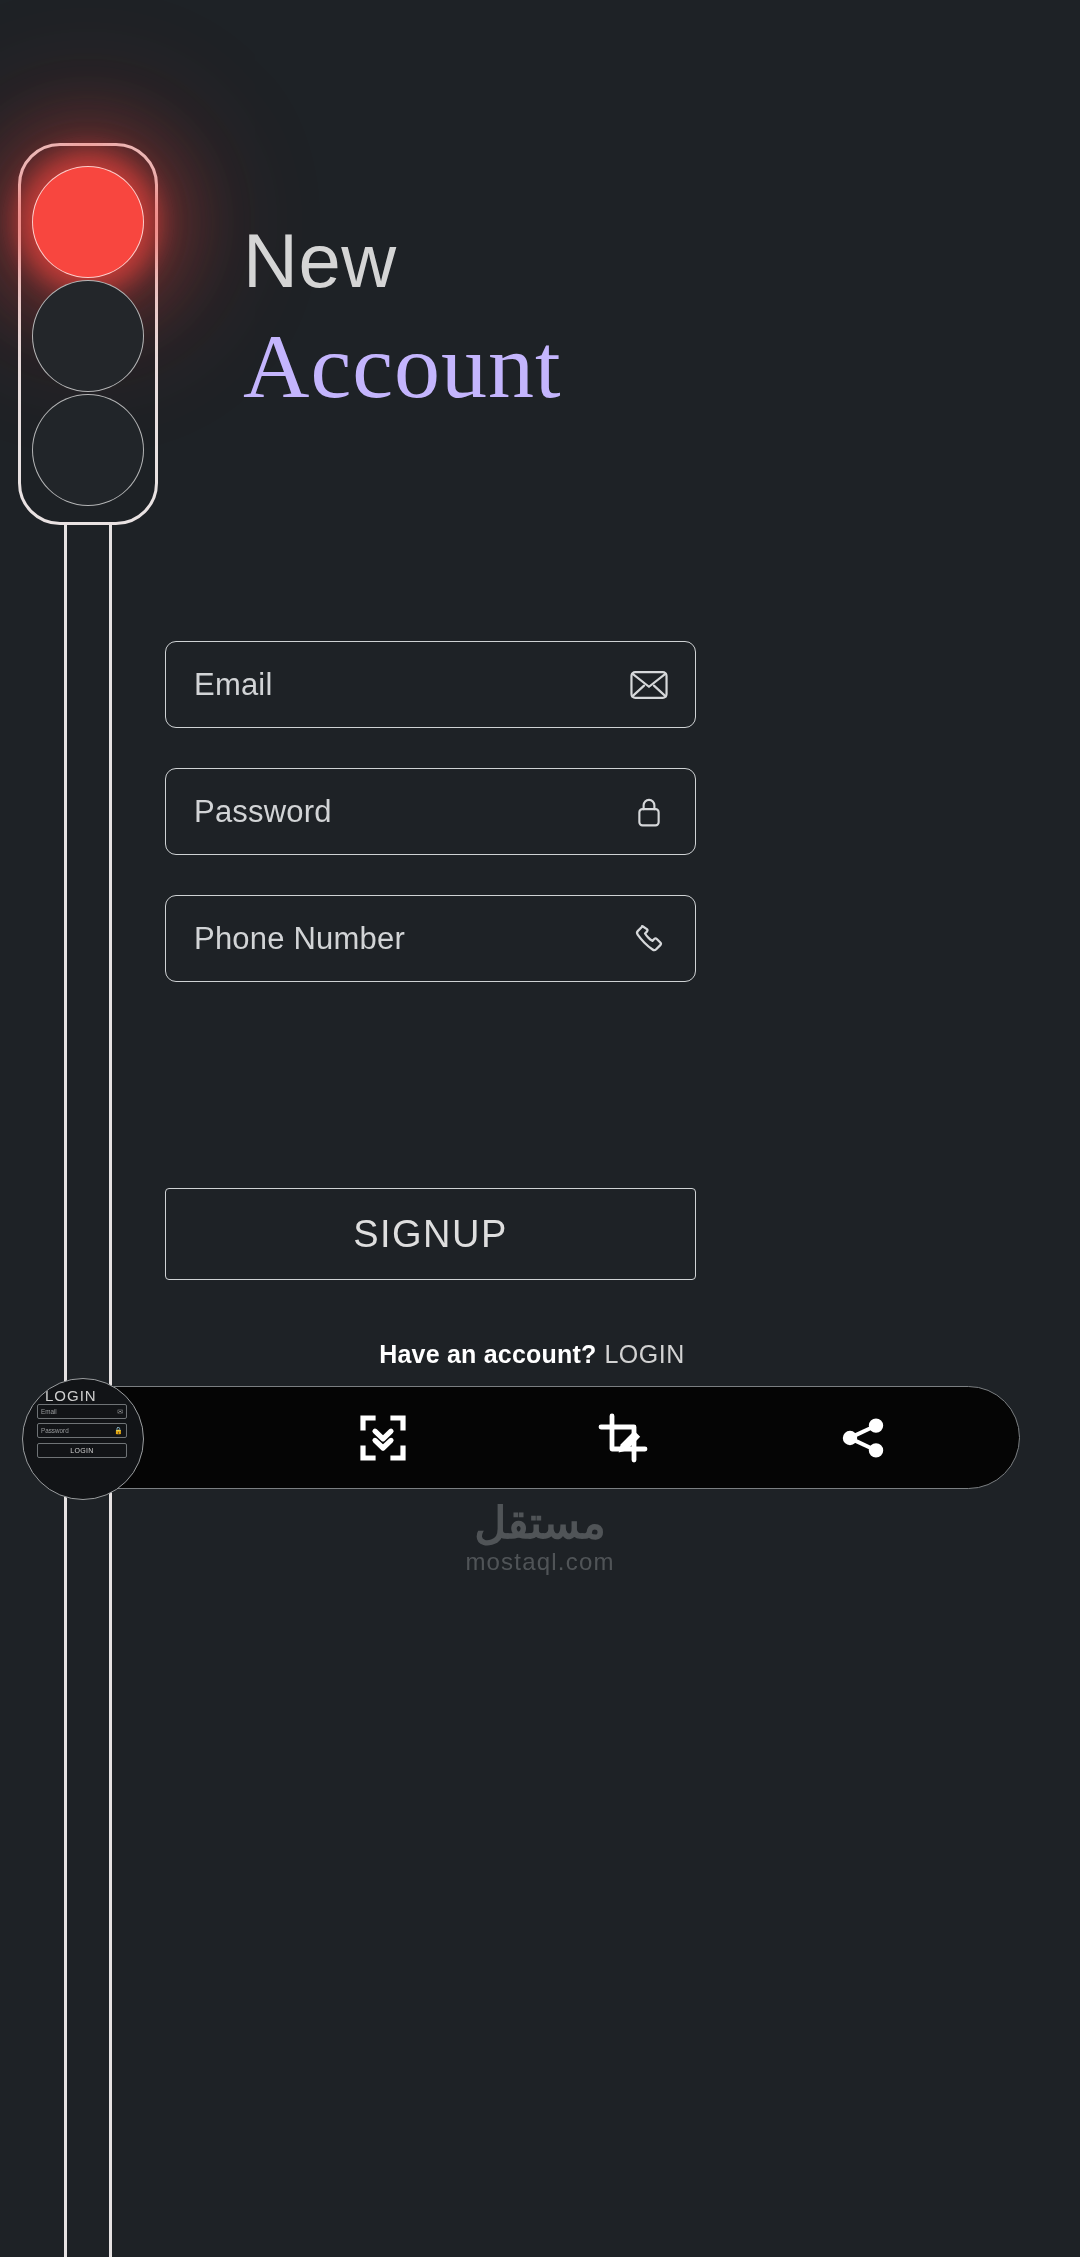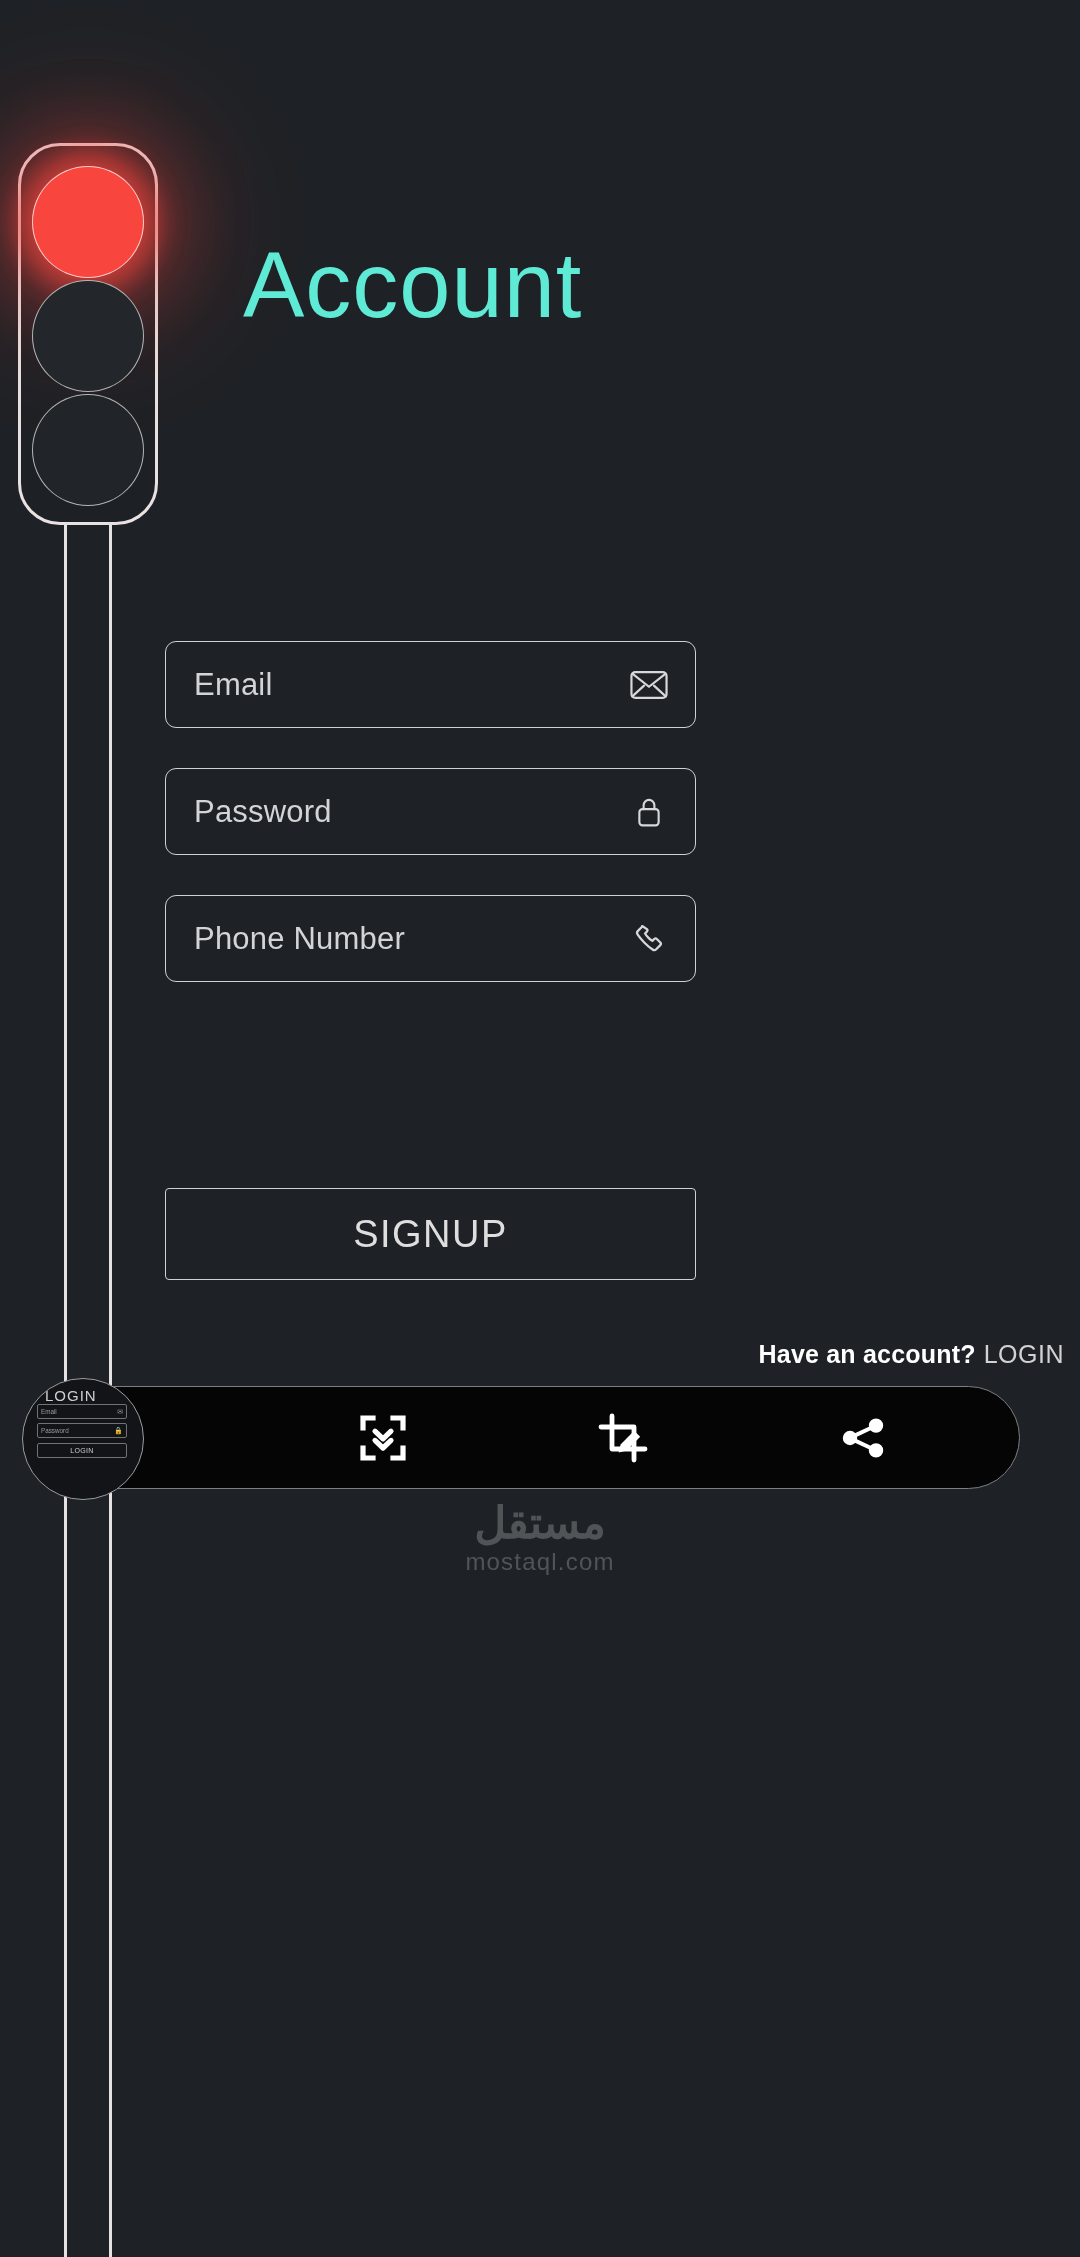--- a/index.html
+++ b/index.html
@@ -91,23 +91,24 @@
     white-space:nowrap;
   }
   .h-thin {
     font-size:76px;
     font-weight:200;
     color:#d5d5d5;
   }
   .h-big {
     font-size:92px;
     font-weight:300;
-    color:#5eead4;
-    margin-top:17px;
+    color:#c4b5fd;
+    margin-top:24px;
     letter-spacing:1px;
+    font-family:Liberation Serif, serif;
   }
 
   
   #form {
     position:absolute;
     left:165px;
     top:641px;
     width:531px;
     z-index:5;
   }
@@ -161,21 +162,21 @@
     z-index:5;
     cursor:pointer;
   }
 
   
   #login-line {
     position:absolute;
     left:0;
     top:1340px;
     width:1064px;
-    text-align:right;
+    text-align:center;
     font-size:25px;
     z-index:5;
   }
   #login-line .have {
     color:#ffffff;
     font-weight:700;
     letter-spacing:.2px;
   }
   #login-line .login {
     color:#d2d2d2;
@@ -310,20 +311,21 @@
 <div id="screen">
 
   <div id="traffic-light">
     <div class="lamp red"></div>
     <div class="lamp off-1"></div>
     <div class="lamp off-2"></div>
   </div>
   <div id="pole"></div>
 
   <div id="heading">
+    <div class="h-line h-thin">New</div>
     <div class="h-line h-big">Account</div>
   </div>
 
   <div id="form">
 
 
     <div class="field">
       <span class="field-label">Email</span>
       <span class="field-icon">
         <svg width="38" height="30" viewBox="0 0 26 20" fill="none" stroke="#d6d8da" stroke-width="1.5" stroke-linecap="round" stroke-linejoin="round">

